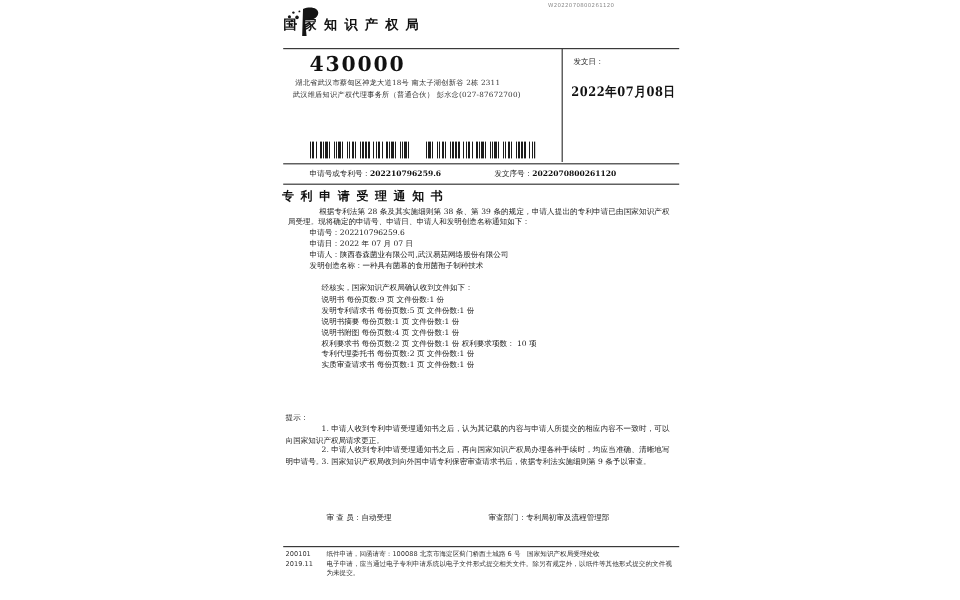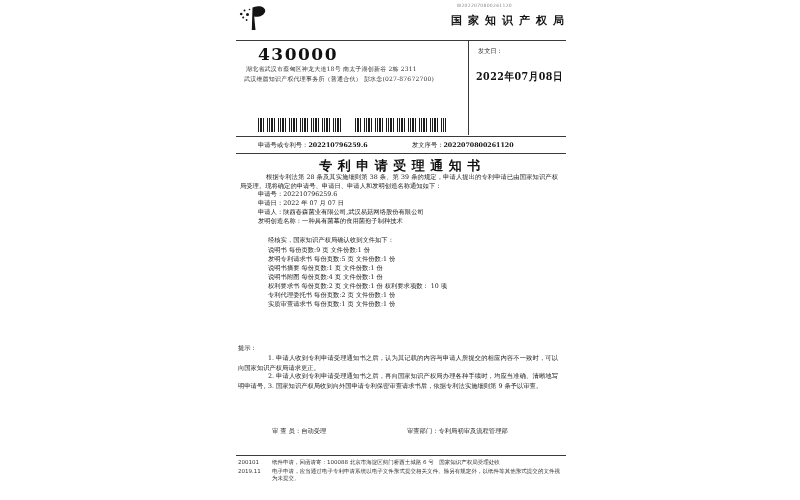--- a/index.html
+++ b/index.html
@@ -6,21 +6,21 @@
   body{
     width:800px;height:500px;background:#ffffff;overflow:hidden;
     font-family:"DejaVu Serif","Liberation Serif",serif;
     color:#1a1a1a;
     -webkit-font-smoothing:antialiased;
   }
   .page{position:absolute;left:230px;top:0;width:340px;height:500px;background:#fff;}
   .hr{position:absolute;left:6px;right:4px;border-top:1px solid #3a3a3a;height:0;}
   .logo{position:absolute;left:8px;top:5px;width:32px;height:28px;}
   .org-title{
-    position:absolute;left:0;right:0;top:13px;text-align:right;
+    position:absolute;left:0;right:0;top:13px;text-align:left;
     font-size:11px;font-weight:bold;letter-spacing:6px;text-indent:6px;color:#111;font-family:Liberation Serif, serif;
   }
   .top-serial{
     position:absolute;right:58px;top:3px;font-size:4.5px;color:#8a8a8a;
     font-family:"DejaVu Sans","Liberation Sans",sans-serif;letter-spacing:.3px;
   }
   .postcode{position:absolute;left:28px;top:44px;font-size:17px;font-weight:bold;letter-spacing:1.5px;color:#111;}
   .addr{position:absolute;font-size:6px;color:#333;letter-spacing:.2px;white-space:nowrap;}
   .addr1{left:16px;top:65px;}
   .addr2{left:14px;top:75px;}
@@ -43,22 +43,22 @@
   .barcode2{left:125px;width:91px;}
   .hr1{top:40px;}
   .hr2{top:136px;}
   .hr3{top:153px;}
   .numbers-row{position:absolute;top:141px;left:0;right:0;font-size:6.3px;color:#222;}
   .numbers-row .grp{position:absolute;white-space:nowrap;}
   .grp-app{left:28px;}
   .grp-serial{left:182px;}
   .val{font-weight:bold;color:#111;}
   .doc-title{
-    position:absolute;left:0;right:0;top:157px;text-align:center;
-    font-size:13px;font-weight:bold;letter-spacing:5.5px;text-indent:5px;color:#111;
+    position:absolute;left:0;right:0;top:157px;
+    font-size:10px;font-weight:bold;letter-spacing:5.5px;text-indent:5px;color:#111;
   }
   .para1{
     position:absolute;left:10px;right:12px;top:172px;
     font-size:6.3px;line-height:9px;text-align:justify;text-indent:26px;color:#222;
   }
   .field{position:absolute;left:28px;font-size:6.3px;color:#222;white-space:nowrap;}
   .f0{top:190px;} .f1{top:199px;} .f2{top:208px;} .f3{top:217px;}
   .confirm{position:absolute;left:38px;top:236px;font-size:6.3px;color:#222;white-space:nowrap;}
   .file-line{position:absolute;left:38px;font-size:6.3px;color:#222;white-space:nowrap;}
   .fl0{top:246px;} .fl1{top:255px;} .fl2{top:264px;} .fl3{top:273px;}

